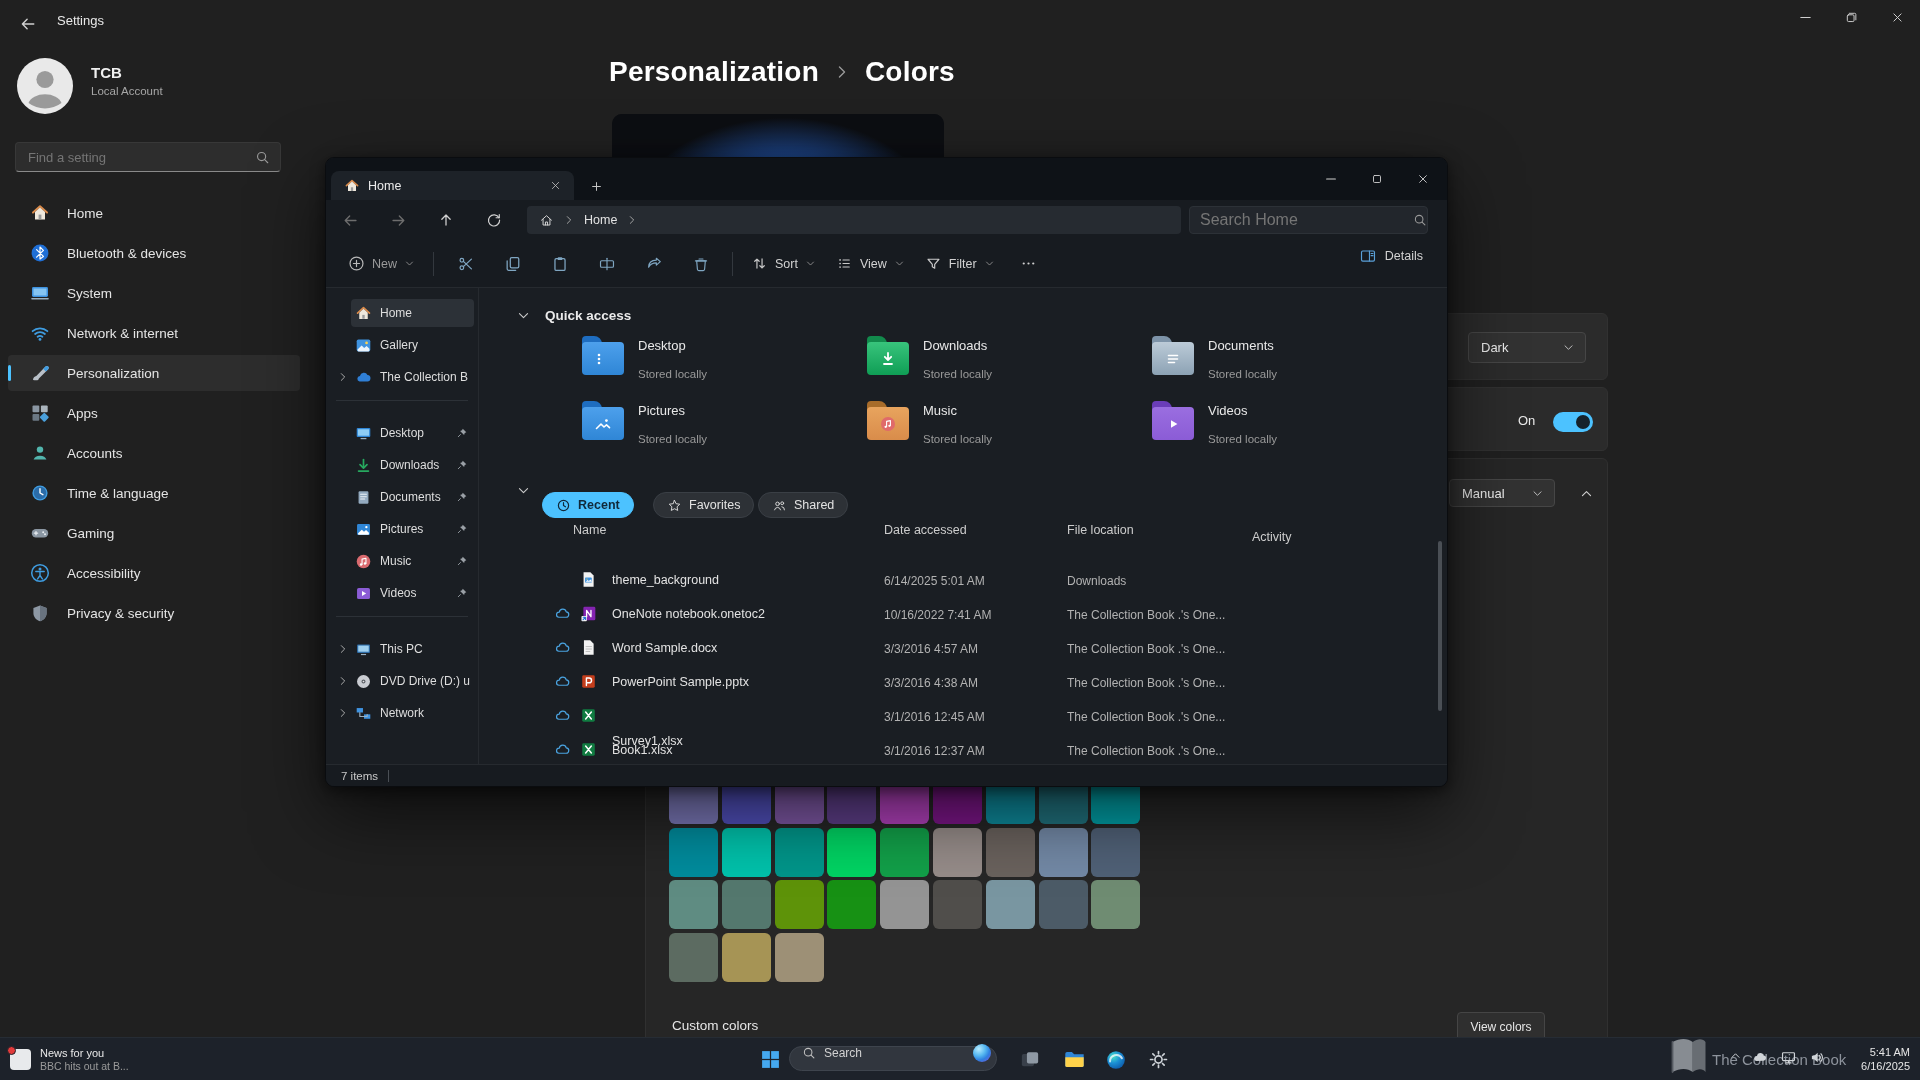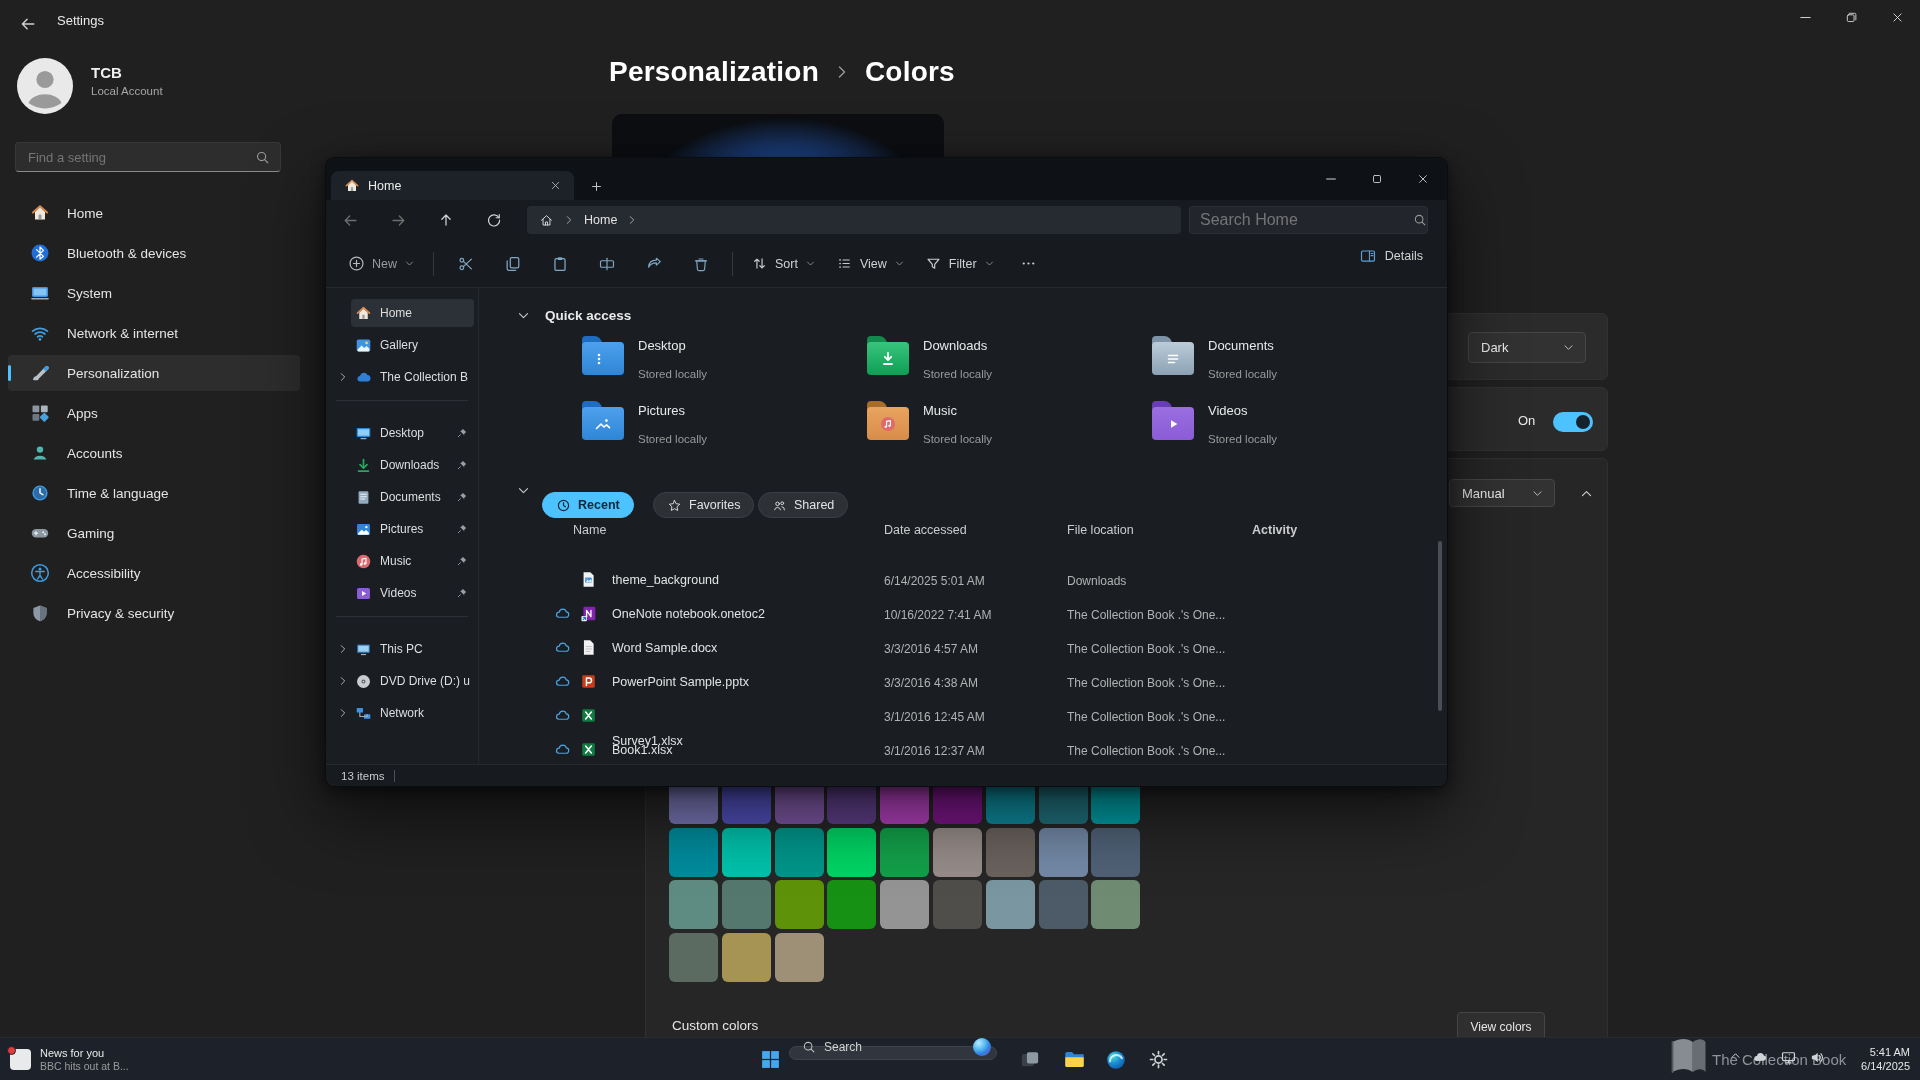--- a/index.html
+++ b/index.html
@@ -108,21 +108,21 @@
   
   .taskbar{position:absolute;left:0;right:0;bottom:0;height:43px;background:#1d222a;z-index:10;
     border-top:1px solid #262c34;}
   .tb-widget{position:absolute;left:10px;top:4px;display:flex;align-items:center;gap:9px;height:35px;}
   .tb-widget-icon{position:relative;width:21px;height:21px;background:#e8eaec;border-radius:4px;}
   .tb-widget-icon .dot{position:absolute;left:-3px;top:-3px;width:9px;height:9px;border-radius:50%;
     background:#e23b3b;border:1.5px solid #1d222a;}
   .tb-w1{font-size:11px;color:#e8e8e8;}
   .tb-w2{font-size:10.5px;color:#9a9a9a;margin-top:1px;}
   .tb-cell{position:absolute;top:2px;width:40px;height:39px;display:flex;align-items:center;justify-content:center;border-radius:5px;}
-  .tb-search{position:absolute;left:789px;top:8px;width:208px;height:14px;border-radius:14px;
+  .tb-search{position:absolute;left:789px;top:8px;width:208px;height:25px;border-radius:14px;
     background:#31363e;border:1px solid #3e444d;display:flex;align-items:center;padding:0 5px 12px 12px;gap:8px;}
   .tb-search-label{font-size:12px;color:#d2d2d2;flex:1;}
   .tb-orb{width:18px;height:18px;border-radius:50%;
     background:radial-gradient(circle at 32% 28%,#b9ecff,#55b7f0 38%,#2f7fe0 62%,#8a4fd6 100%);}
   .tray-ico{position:absolute;top:11px;display:flex;align-items:center;justify-content:center;z-index:2;}
   .tb-clock{position:absolute;right:10px;top:7px;text-align:right;font-size:11px;line-height:14px;color:#e6e6e6;z-index:2;}
   .wm-book{position:absolute;left:1662px;top:-8px;z-index:1;opacity:.92;}
   .wm-text{position:absolute;left:1712px;top:13px;font-size:15px;color:#8d939c;z-index:1;white-space:nowrap;}
 </style>
 </head>
@@ -923,21 +923,21 @@
                 <path d="M3.4 15.8a4.1 4.1 0 0 1 8 0" fill="none" stroke="#d8d8d8" stroke-width="1.3" stroke-linecap="round" stroke-linejoin="round"></path>
                 <circle cx="13.6" cy="7" r="1.9" fill="none" stroke="#d8d8d8" stroke-width="1.3" stroke-linecap="round" stroke-linejoin="round"></circle>
                 <path d="M13.2 11.6a3.9 3.9 0 0 1 3.4 4.2" fill="none" stroke="#d8d8d8" stroke-width="1.3" stroke-linecap="round" stroke-linejoin="round"></path>
               </svg>
             </span>
             <span class="pill-label">Shared</span>
           </div>
           <div class="th" style="left:93px;top:235px;">Name</div>
           <div class="th" style="left:404px;top:235px;">Date accessed</div>
           <div class="th" style="left:587px;top:235px;">File location</div>
-          <div class="th" style="left:772px;top:235px;font-weight:bold;">Activity</div>
+          <div class="th" style="left:772px;top:242px;">Activity</div>
           <div class="abs" style="left:0;top:275px;width:940px;height:34px;">
             <span class="abs" style="left:99px;top:7px;">
               <svg width="19" height="19" viewBox="0 0 20 20">
                 <path d="M4.8 2.4h7.2l3.4 3.4v11.8H4.8z" fill="#f2f2f2"></path>
                 <rect x="6.4" y="8" width="7" height="5.2" rx=".6" fill="#3f93e0"></rect>
                 <path d="M7 12.4l2-2 1.4 1.3 1.6-1.8 1.4 1.8v.7z" fill="#fff"></path>
                 <circle cx="8.4" cy="9.6" r=".7" fill="#ffd34d"></circle>
               </svg>
             </span>
             <span class="abs row-name" style="left:132px;top:10px;">theme_background</span>
@@ -1024,21 +1024,21 @@
             </span>
             <span class="abs row-name" style="left:132px;top:10px;">Book1.xlsx</span>
             <span class="abs row-meta" style="left:404px;top:11px;">3/1/2016 12:37 AM</span>
             <span class="abs row-meta" style="left:587px;top:11px;">The Collection Book .'s One...</span>
           </div>
           <div class="x-scroll" style="top:253px;height:170px;"></div>
         </div>
     </div>
 
     <div class="x-status">
-      <span class="x-status-text">13 items</span>
+      <span class="x-status-text">7 items</span>
       <span class="x-status-div"></span>
     </div>
   </div>
 
   <div class="taskbar">
     <div class="tb-widget">
       <div class="tb-widget-icon">
         <div class="dot"></div>
       </div>
       <div>
@@ -1125,16 +1125,16 @@
         </svg>
       </div>
     <div class="tray-ico" style="left:1804px;width:26px;" id="i-trayvol">
         <svg width="17" height="17" viewBox="0 0 20 20">
           <path d="M3.4 7.8v4.4h2.9l3.9 3.4V4.4L6.3 7.8z" fill="#d0d4d8"></path>
           <path d="M12.2 7.4a3.6 3.6 0 0 1 0 5.2M14 5.6a6.2 6.2 0 0 1 0 8.8" fill="none" stroke="#d0d4d8" stroke-width="1.3" stroke-linecap="round" stroke-linejoin="round"></path>
         </svg>
       </div>
     <div class="tb-clock">
       <div>5:41 AM</div>
-      <div>6/14/2025</div>
+      <div>6/16/2025</div>
     </div>
   </div>
 </div>
 
 </body></html>

